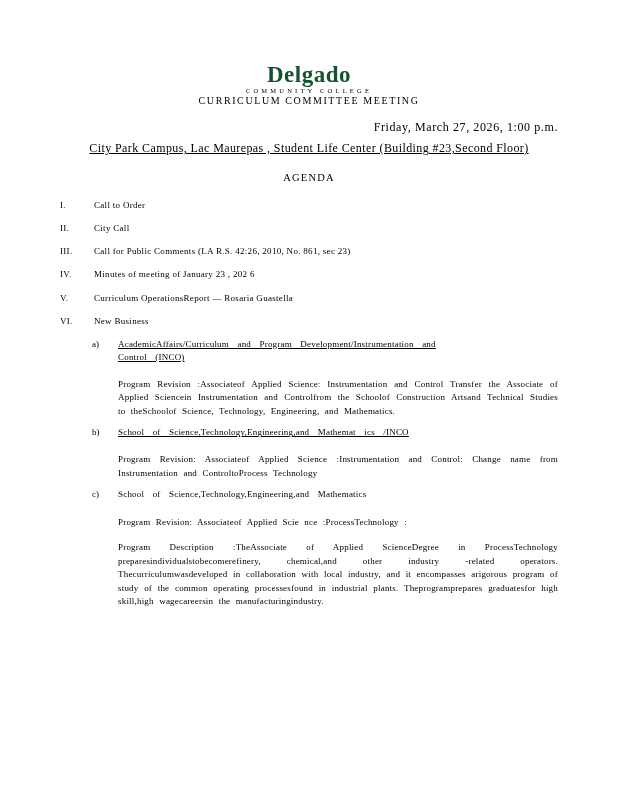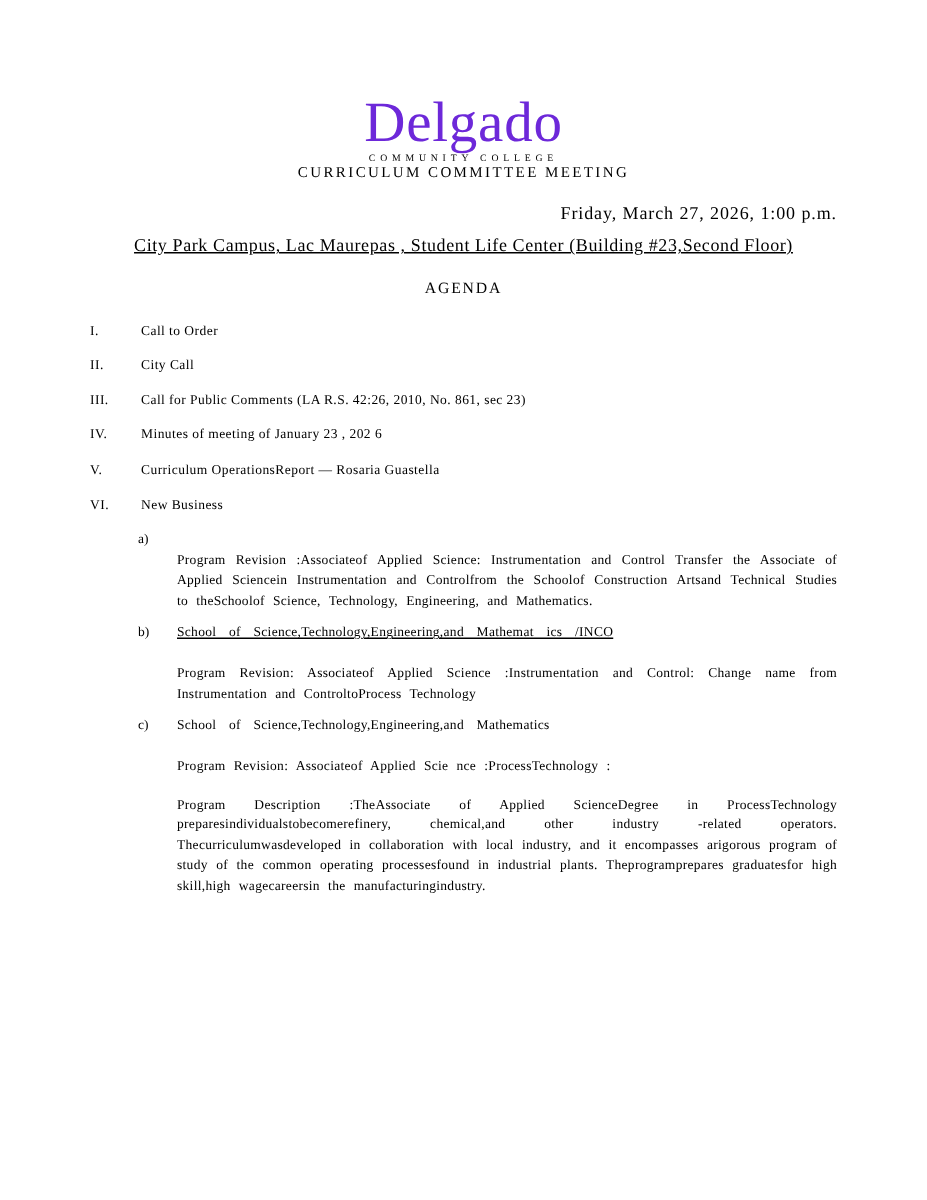--- a/index.html
+++ b/index.html
@@ -22,25 +22,25 @@
     padding: 55px 60px 0 60px;
     position: relative;
   }
   
   .masthead {
     text-align: center;
     margin-top: 8px;
   }
   .logo-word {
     font-family: "Liberation Serif", serif;
-    font-size: 38px;
-    font-weight: normal;
+    font-size: 23px;
+    font-weight: bold;
     letter-spacing: 0.5px;
     line-height: 1;
-    color: #6d28d9;
+    color: #14532d;
   }
   .logo-sub {
     font-family: "Liberation Serif", serif;
     font-size: 6.5px;
     letter-spacing: 3.2px;
     margin-top: 1px;
     color: #000;
   }
   .meeting-line {
     text-align: center;
@@ -173,20 +173,22 @@
     <div class="item">
       <div class="num">VI.</div>
       <div class="txt">New   Business</div>
     </div>
 
     <div class="subitems">
 
       <div class="sub">
         <div class="letter">a)</div>
         <div class="body">
+          <div class="sub-head">AcademicAffairs/Curriculum                           and      Program      Development/Instrumentation                            and</div>
+          <div class="sub-head">Control      (INCO)</div>
           <div class="para">Program     Revision    :Associateof    Applied  Science:  Instrumentation     and  Control   Transfer   the   Associate   of  Applied  Sciencein   Instrumentation      and  Controlfrom     the   Schoolof   Construction     Artsand  Technical  Studies  to  theSchoolof   Science,   Technology,   Engineering,    and  Mathematics.</div>
         </div>
       </div>
 
       <div class="sub">
         <div class="letter">b)</div>
         <div class="body">
           <div class="sub-head">School   of   Science,Technology,Engineering,and                                    Mathemat            ics  /INCO</div>
           <div class="para">Program    Revision:     Associateof    Applied   Science  :Instrumentation      and  Control:  Change   name   from   Instrumentation     and  ControltoProcess         Technology</div>
         </div>

